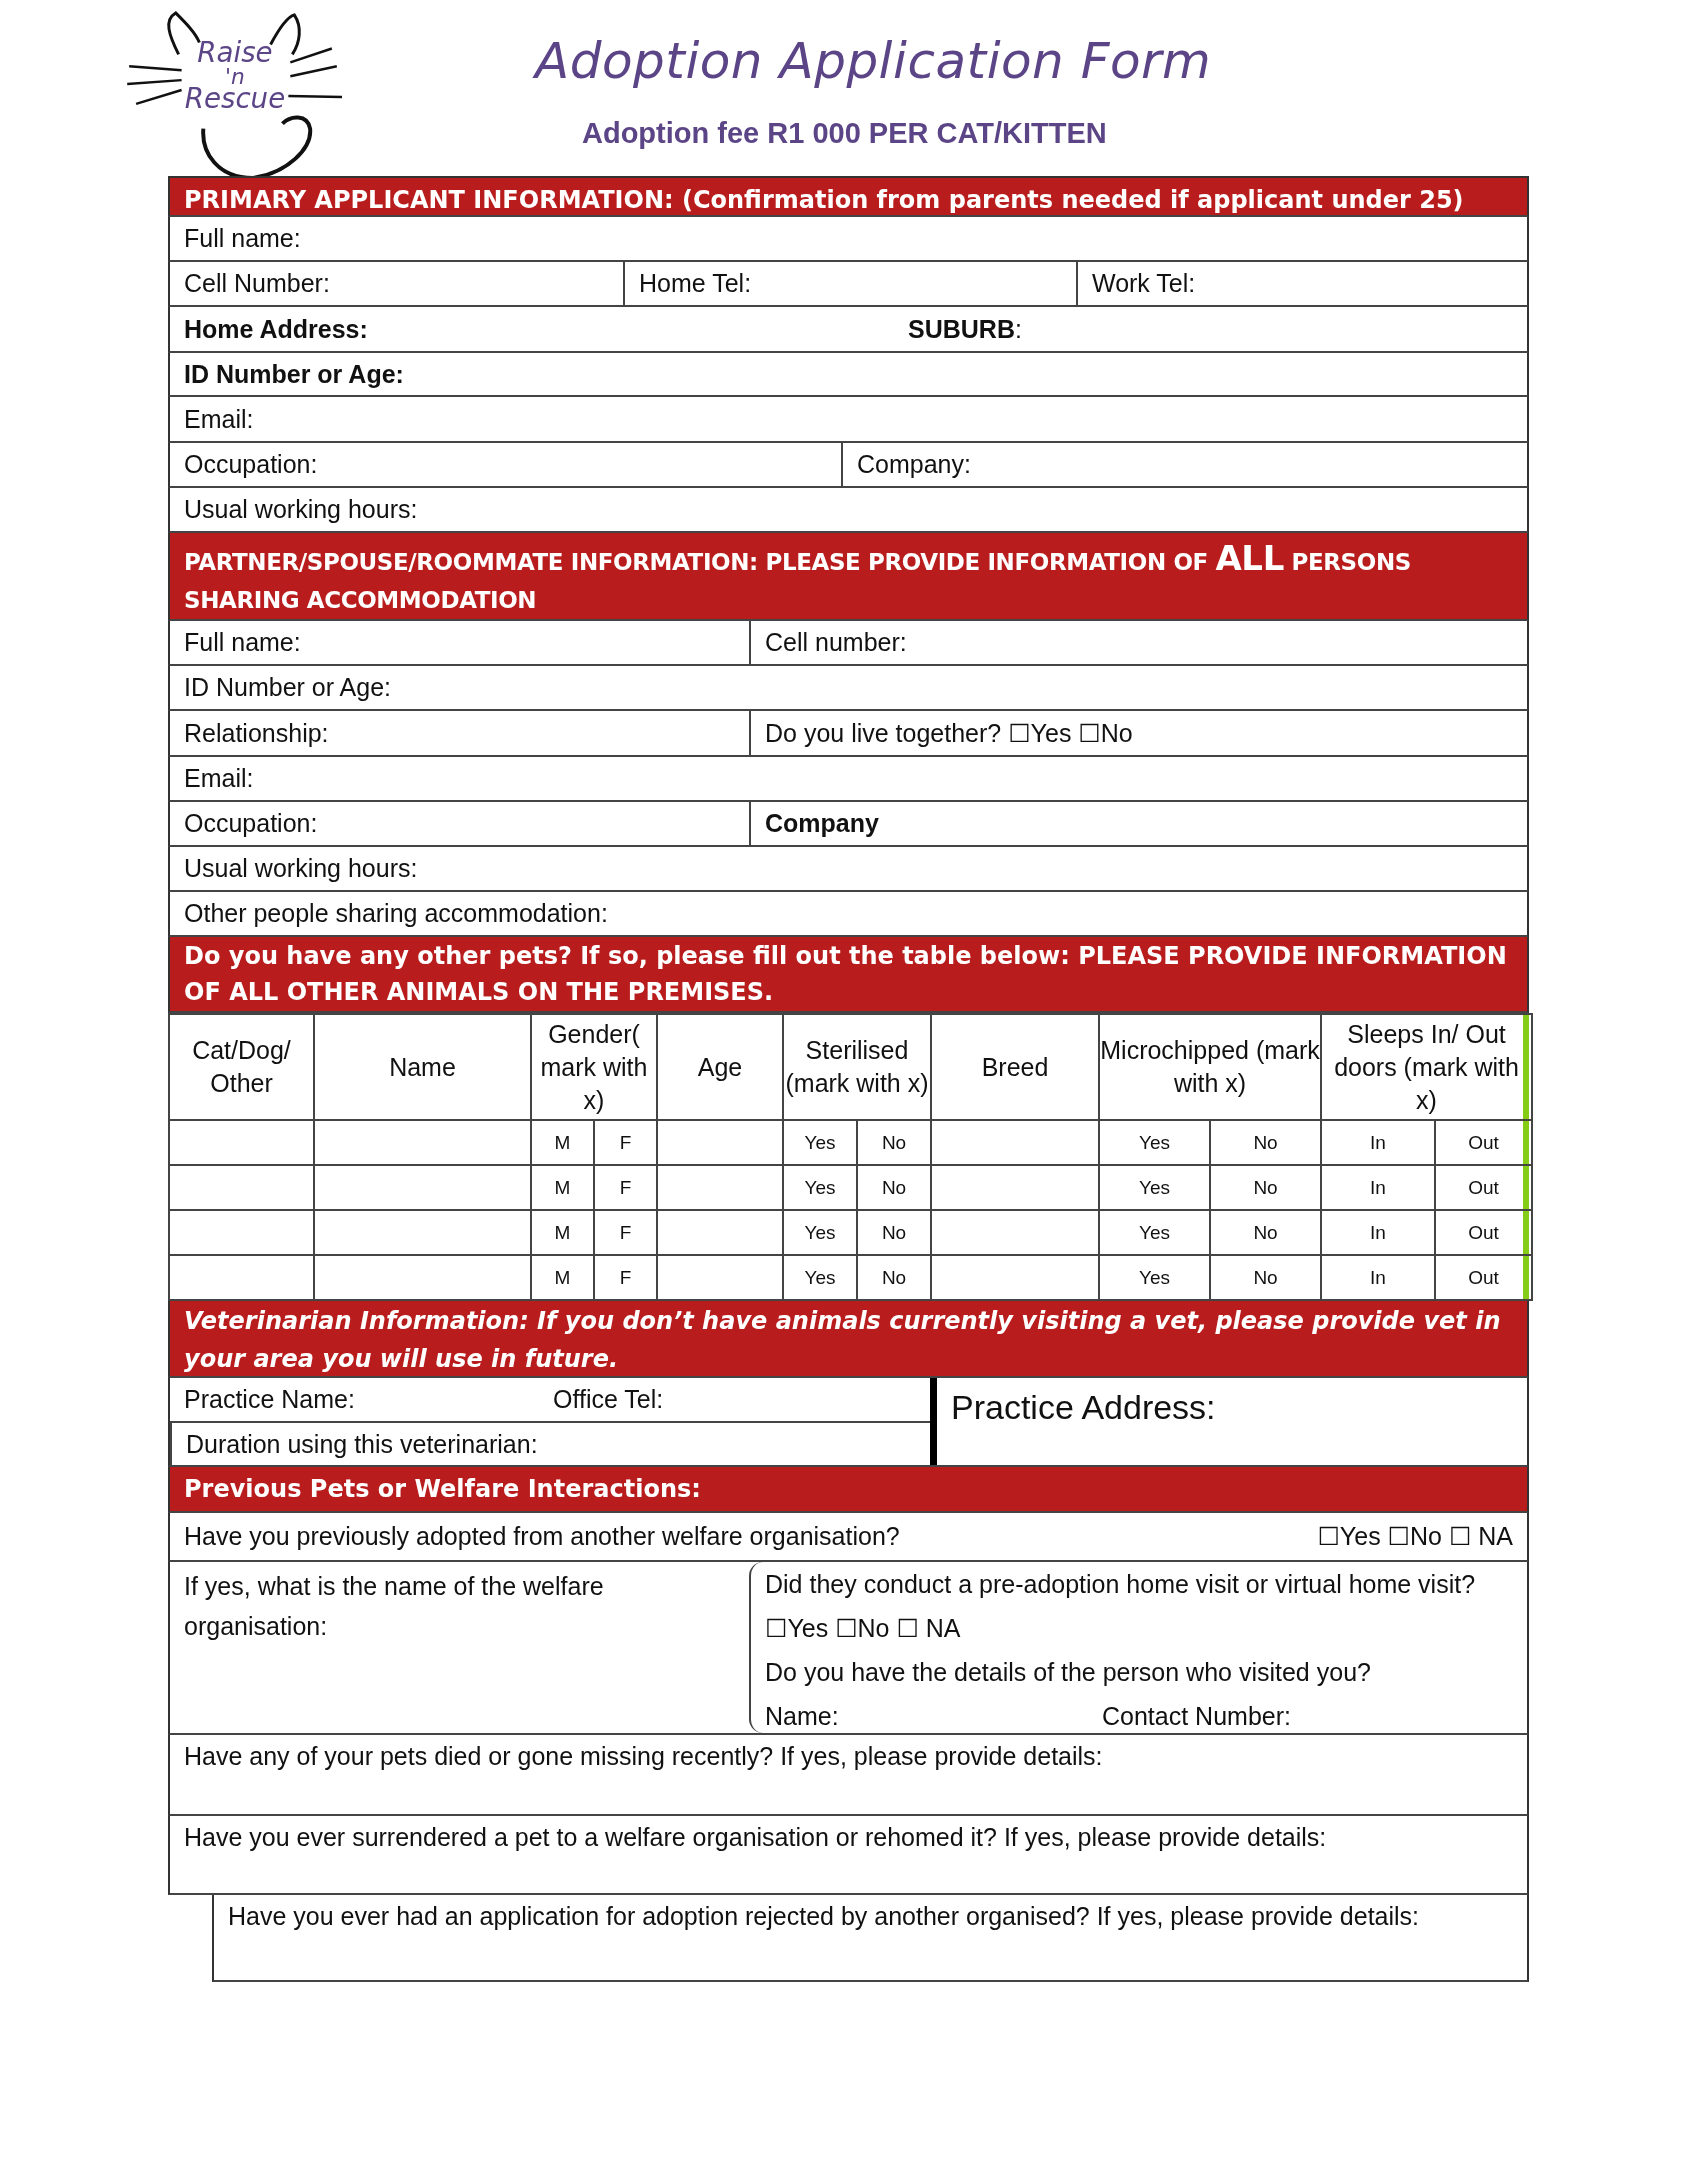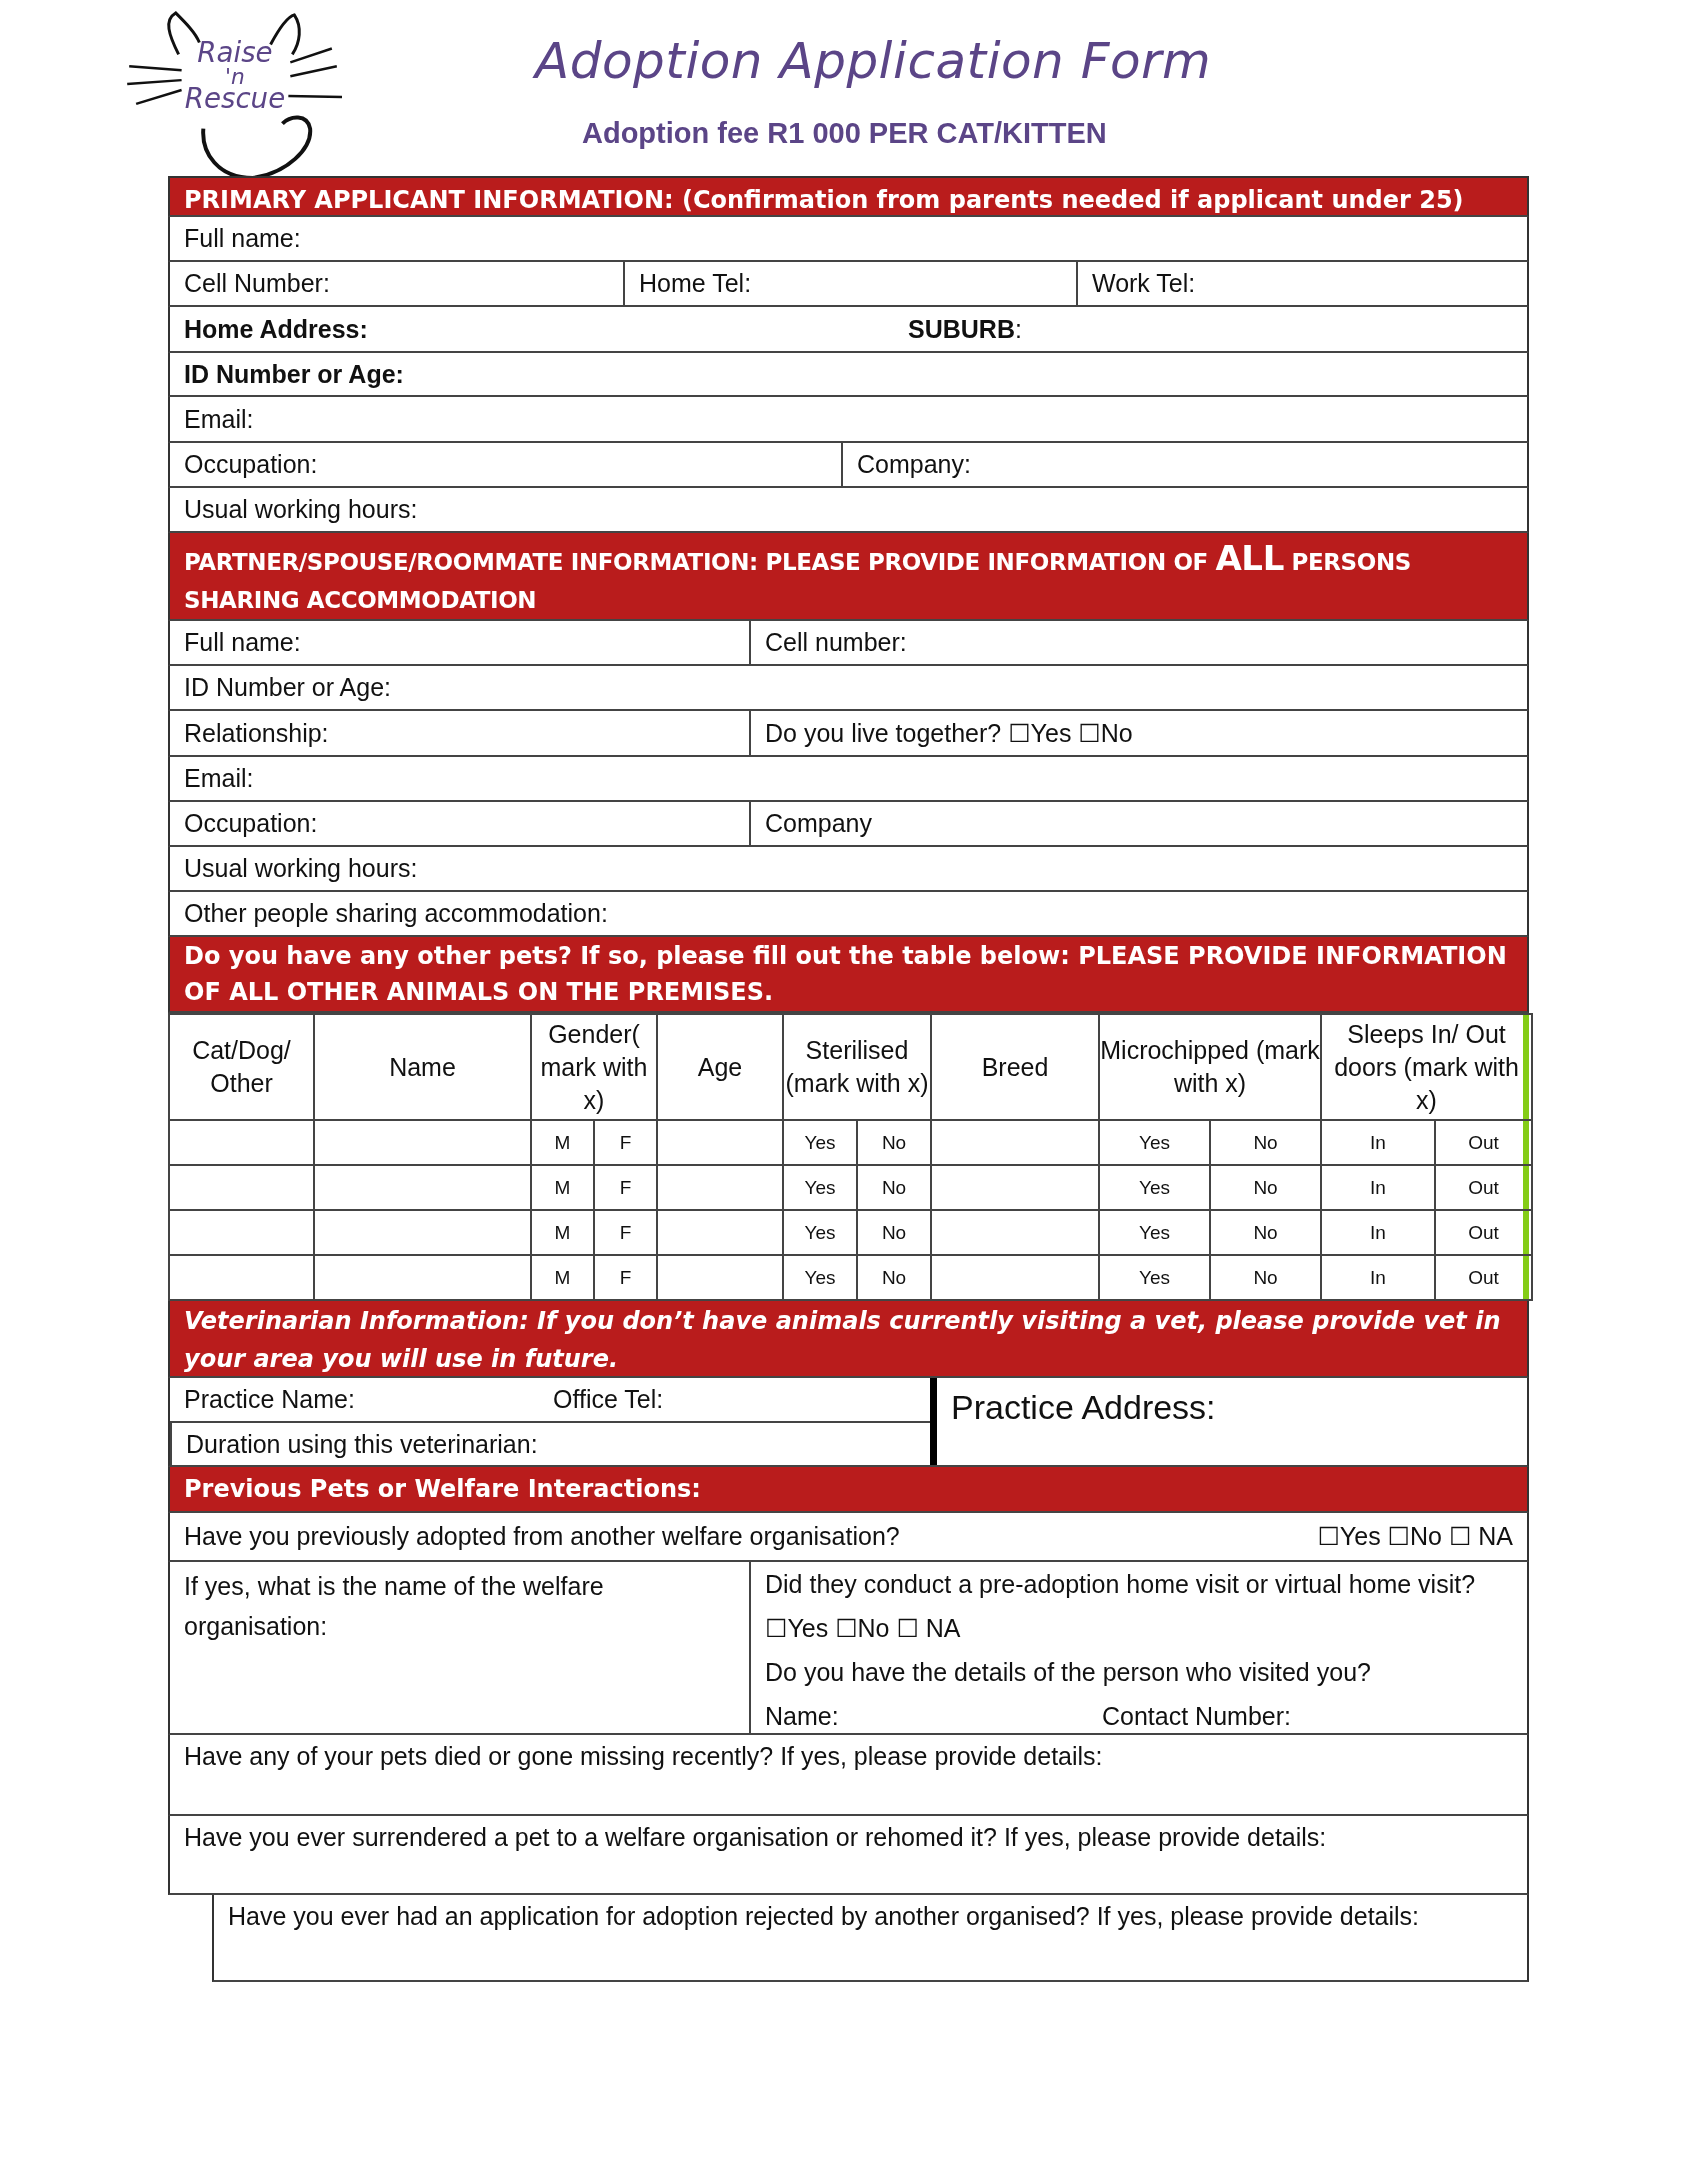--- a/index.html
+++ b/index.html
@@ -23,21 +23,21 @@
           font-family:"Liberation Sans", sans-serif; }
   .cell + .cell { border-left:2px solid #444; }
   .b { font-weight:bold; }
   .pets { border-collapse:collapse; width:100%; table-layout:fixed; }
   .pets td, .pets th { border:2px solid #444; text-align:center; font-weight:normal; font-size:25px;
                        padding:0; line-height:33px; }
   .pets td.small { font-size:19px; }
   .pets tr.data td { height:43px; }
   .tablewrap { border-left:2px solid #333; border-right:6px solid #84cc16; }
   .tablewrap table { margin:0 -2px; width:calc(100% + 4px); }
-  .textblock { padding:4px 14px; font-size:25px; line-height:40px; box-sizing:border-box; }
+  .textblock { padding:4px 14px; font-size:25px; line-height:40px; box-sizing:border-box;border-radius:14px; }
 </style>
 </head>
 <body>
 
 <div class="logo">
   <svg viewBox="0 0 220 175">
     <path d="M55 50 C45 30 40 15 52 8 C62 18 72 28 76 38" fill="none" stroke="#111" stroke-width="3"></path>
     <path d="M148 40 C156 25 165 12 172 10 C180 22 178 38 170 50" fill="none" stroke="#111" stroke-width="3"></path>
     <path d="M5 62 L58 66" stroke="#111" stroke-width="2.5"></path>
     <path d="M3 80 L58 76" stroke="#111" stroke-width="2.5"></path>
@@ -103,21 +103,21 @@
   </div>
   <div class="row" style="height:46px;">
     <div class="cell" style="width:579px;">Relationship:</div>
     <div class="cell" style="flex:1;">Do you live together? ☐Yes ☐No</div>
   </div>
   <div class="row" style="height:45px;">
     <div class="cell" style="width:100%;">Email:</div>
   </div>
   <div class="row" style="height:45px;">
     <div class="cell" style="width:579px;">Occupation:</div>
-    <div class="cell" style="flex:1;">Company</div>
+    <div class="cell" style="flex:1;font-weight:bold;">Company</div>
   </div>
   <div class="row" style="height:45px;">
     <div class="cell" style="width:100%;">Usual working hours:</div>
   </div>
   <div class="row" style="height:45px;">
     <div class="cell" style="width:100%;">Other people sharing accommodation:</div>
   </div>
 
   <div class="row" style="height:76px;">
     <div class="hdr" style="width:100%; line-height:36px; padding-top:1px;">Do you have any other pets? If so, please fill out the table below: PLEASE PROVIDE INFORMATION OF ALL OTHER ANIMALS ON THE PREMISES.</div>

